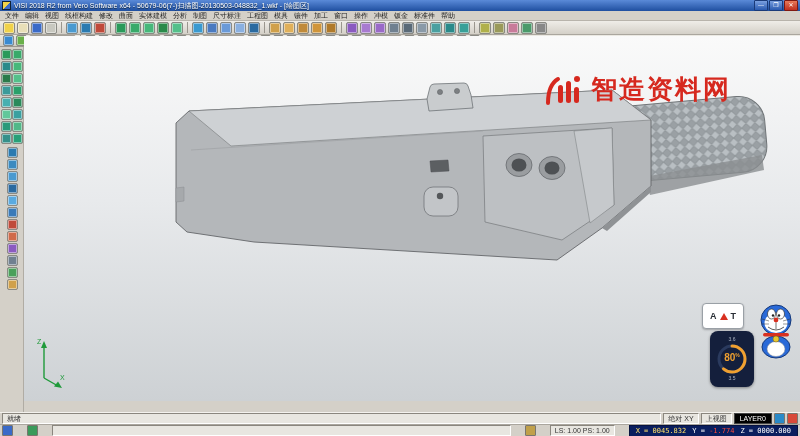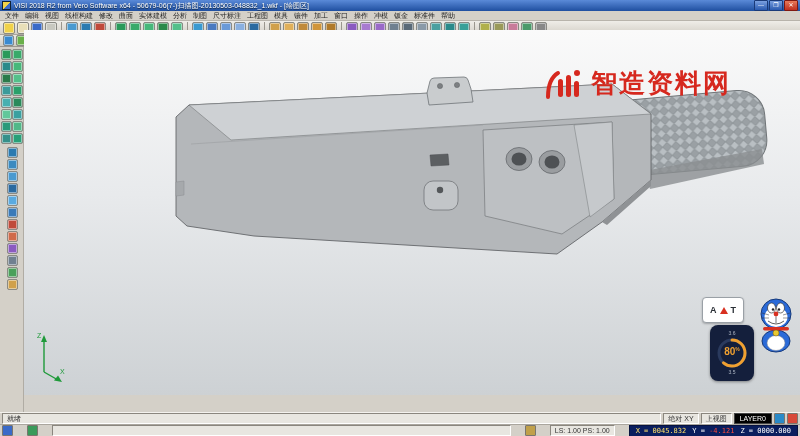--- a/index.html
+++ b/index.html
@@ -48,21 +48,21 @@
   
   .sidebar{
     position:absolute;left:0;top:47px;width:24px;height:365px;
     background:#d4d0c8;border-right:1px solid #b0aca4;box-sizing:border-box;
     padding:2px 1px;display:flex;flex-direction:column;gap:3px;
   }
   .sgrid2{display:grid;grid-template-columns:repeat(2,10px);gap:1px;justify-content:center;}
   .sgrid1{display:grid;grid-template-columns:10px;gap:1px;justify-content:center;}
   
   .canvas{
-    position:absolute;left:24px;top:30px;width:776px;height:365px;
+    position:absolute;left:24px;top:36px;width:776px;height:365px;
     background:linear-gradient(#fafafa 0%,#e8eaec 45%,#cdd1d4 100%);
   }
   .modelsvg{position:absolute;left:0;top:0;}
   .watermark{position:absolute;left:520px;top:36px;display:flex;align-items:center;gap:7px;}
   .wm-text{font-size:26px;font-weight:bold;letter-spacing:2px;white-space:nowrap;}
   .axis-triad{position:absolute;left:8px;top:298px;}
   .corner{position:absolute;right:2px;bottom:6px;width:96px;height:92px;}
   .view-widget{position:absolute;left:0px;top:0px;width:40px;height:24px;background:#fff;
     border:1px solid #9aa0a6;border-radius:4px;display:flex;align-items:center;justify-content:center;gap:3px;
     box-shadow:0 1px 2px rgba(0,0,0,.25);}
@@ -358,16 +358,16 @@
 </div>
 
 <div class="status2">
   <div class="mini-btn" style="--c:#3a6ac8"></div>
   <div class="mini-btn" style="--c:#3a9a5a"></div>
   <div class="sunken grow"></div>
   <div class="mini-btn" style="--c:#c0a04a"></div>
   <div class="sunken">LS: 1.00  PS: 1.00</div>
   <div class="coords">
     <span style="color: rgb(255, 224, 106);">X = 0045.832</span>
-    <span><span style="color:#fff">Y = </span><span style="color: rgb(255, 74, 58);">-4.121</span></span>
+    <span><span style="color:#fff">Y = </span><span style="color: rgb(255, 74, 58);">-1.774</span></span>
     <span style="color: rgb(255, 255, 255);">Z = 0000.000</span>
   </div>
 </div>
 
 </body></html>

